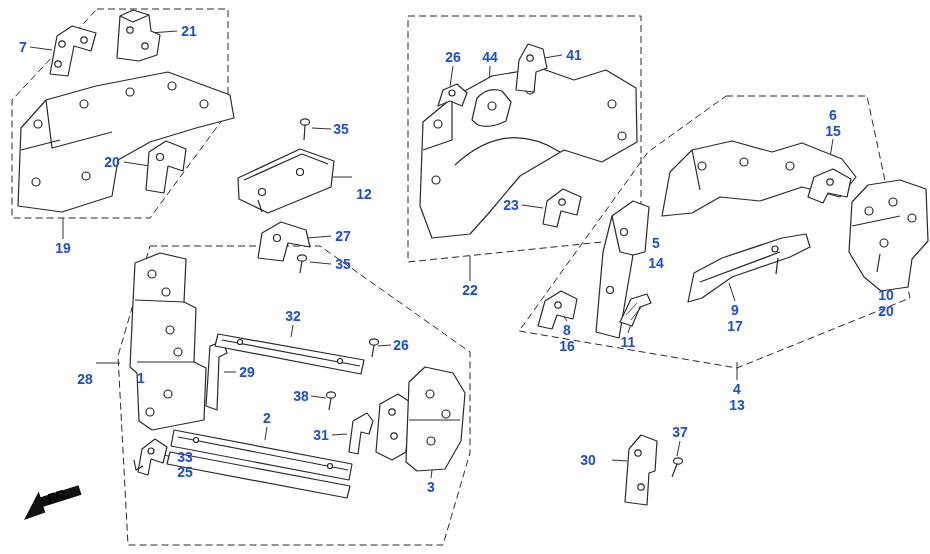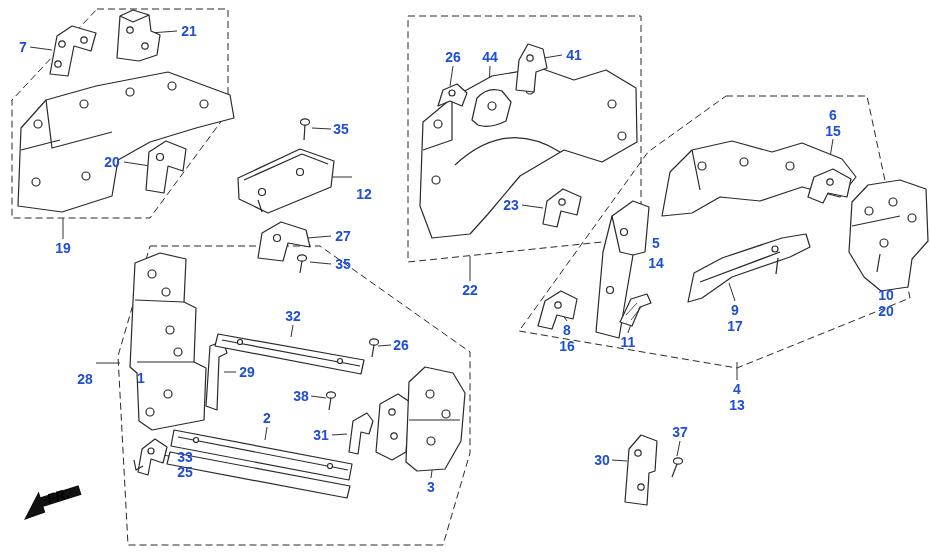--- a/index.html
+++ b/index.html
@@ -285,18 +285,18 @@
   <div class="callout" style="left:141px;top:378px">1</div>
   <div class="callout" style="left:293px;top:316px">32</div>
   <div class="callout" style="left:401px;top:345px">26</div>
   <div class="callout" style="left:247px;top:372px">29</div>
   <div class="callout" style="left:301px;top:396px">38</div>
   <div class="callout" style="left:267px;top:418px">2</div>
   <div class="callout" style="left:321px;top:435px">31</div>
   <div class="callout" style="left:431px;top:487px">3</div>
   <div class="callout" style="left:185px;top:457px">33</div>
   <div class="callout" style="left:185px;top:472px">25</div>
-  <div class="callout" style="left:602px;top:460px">30</div>
+  <div class="callout" style="left:588px;top:460px">30</div>
   <div class="callout" style="left:680px;top:432px">37</div>
 
   <div class="fr" style="left:58px;top:496px">FR.</div>
 
 </div>
 
 </body></html>

